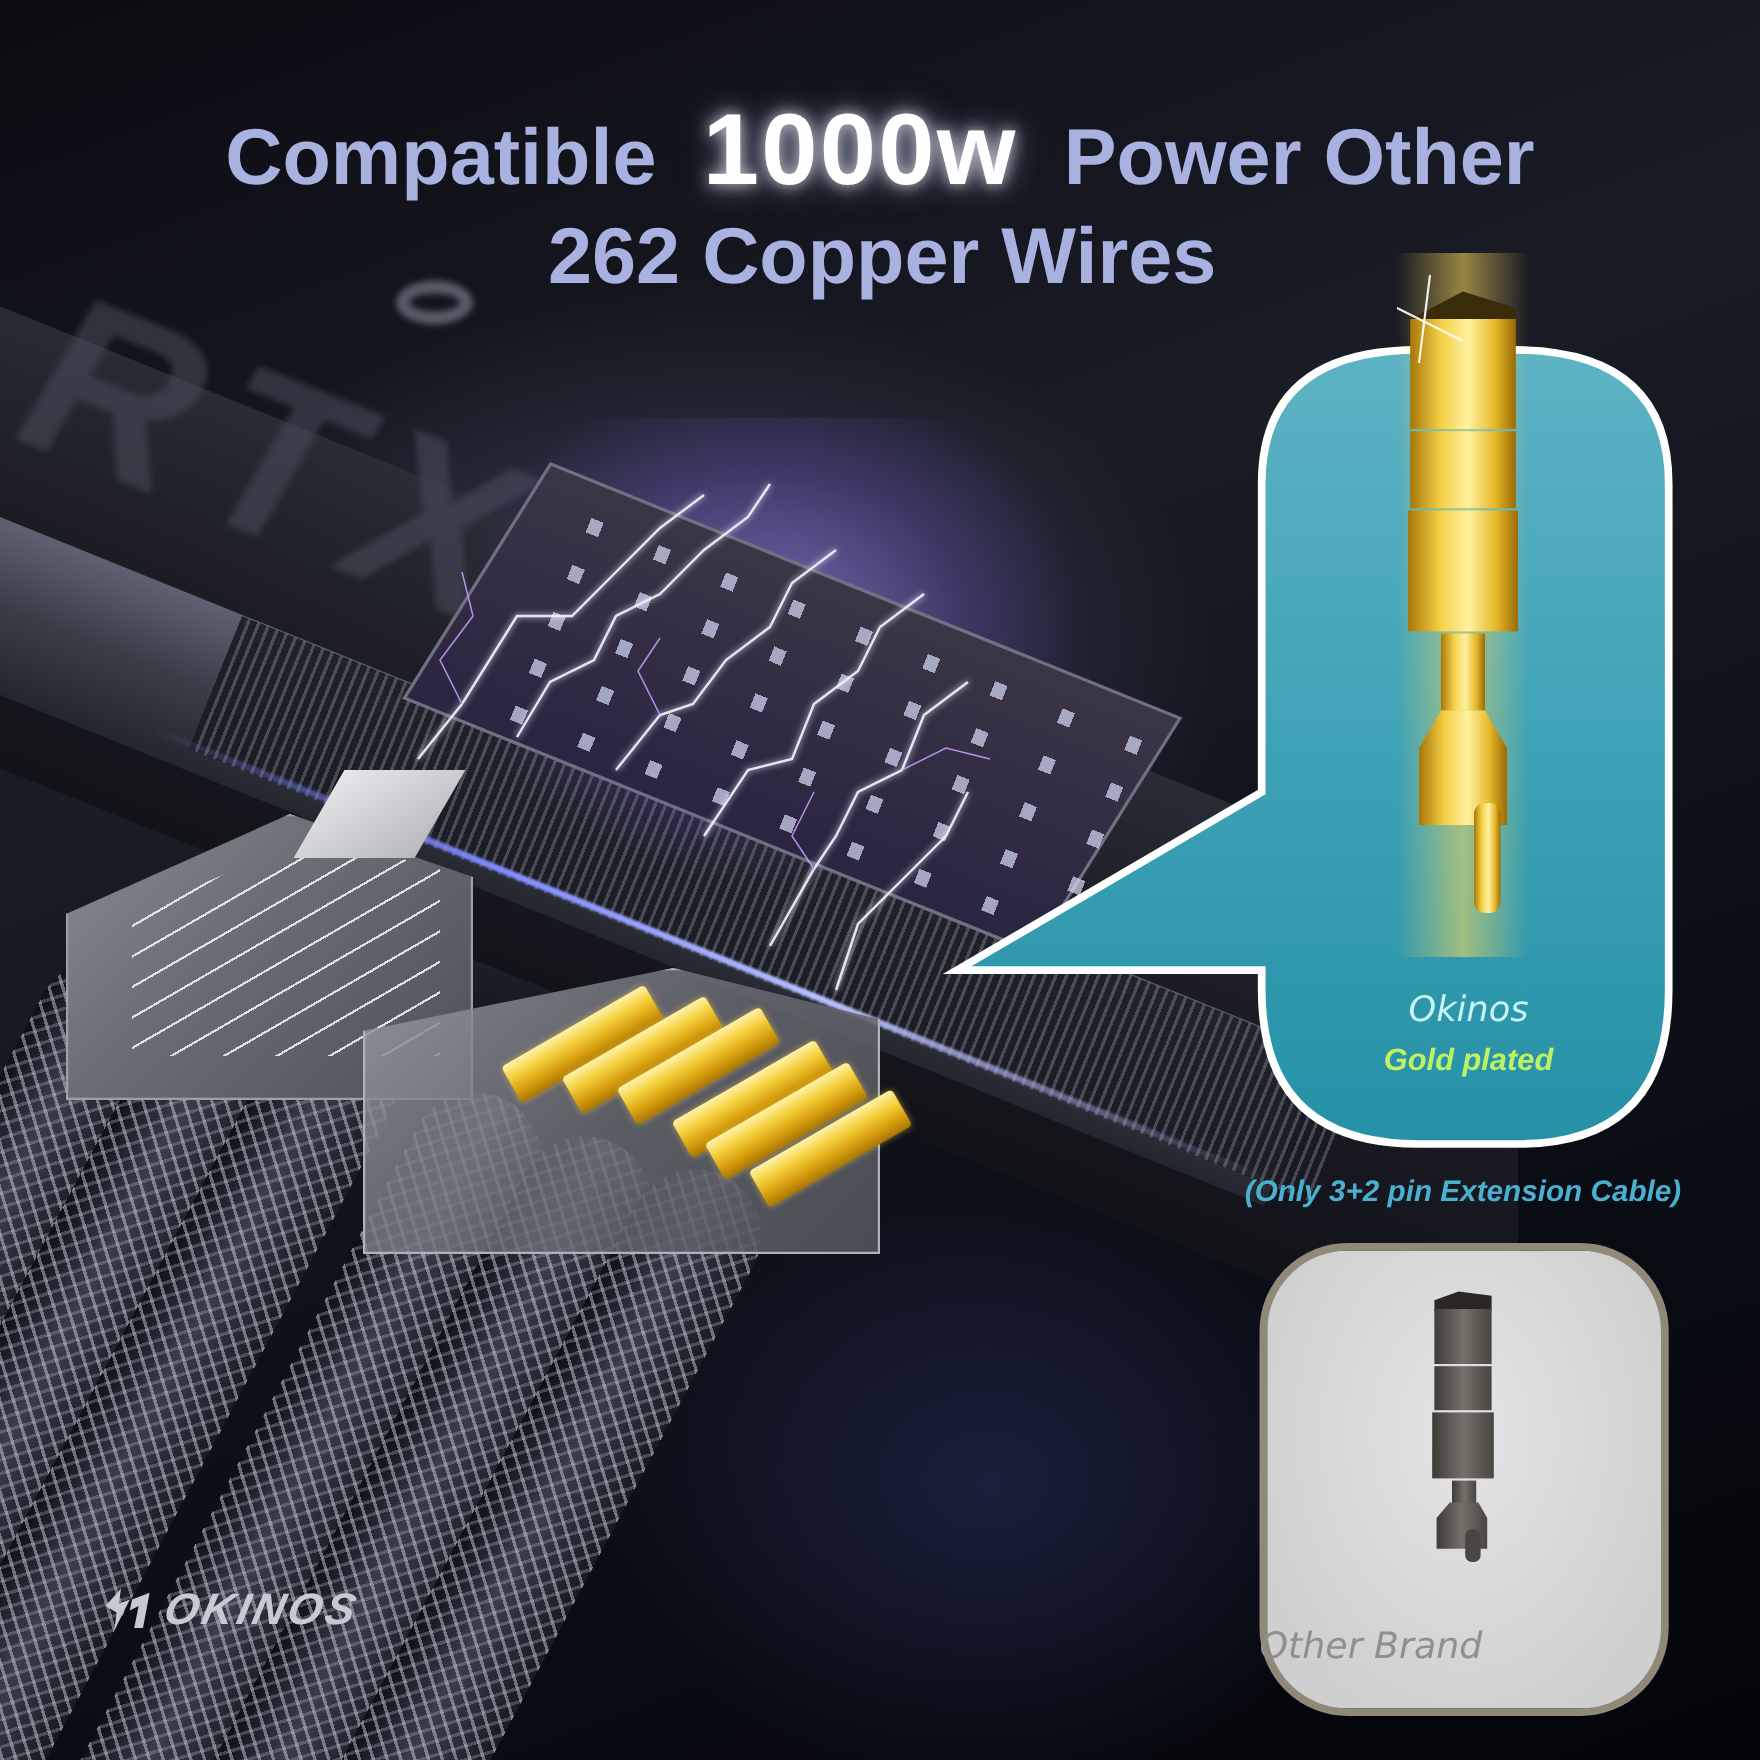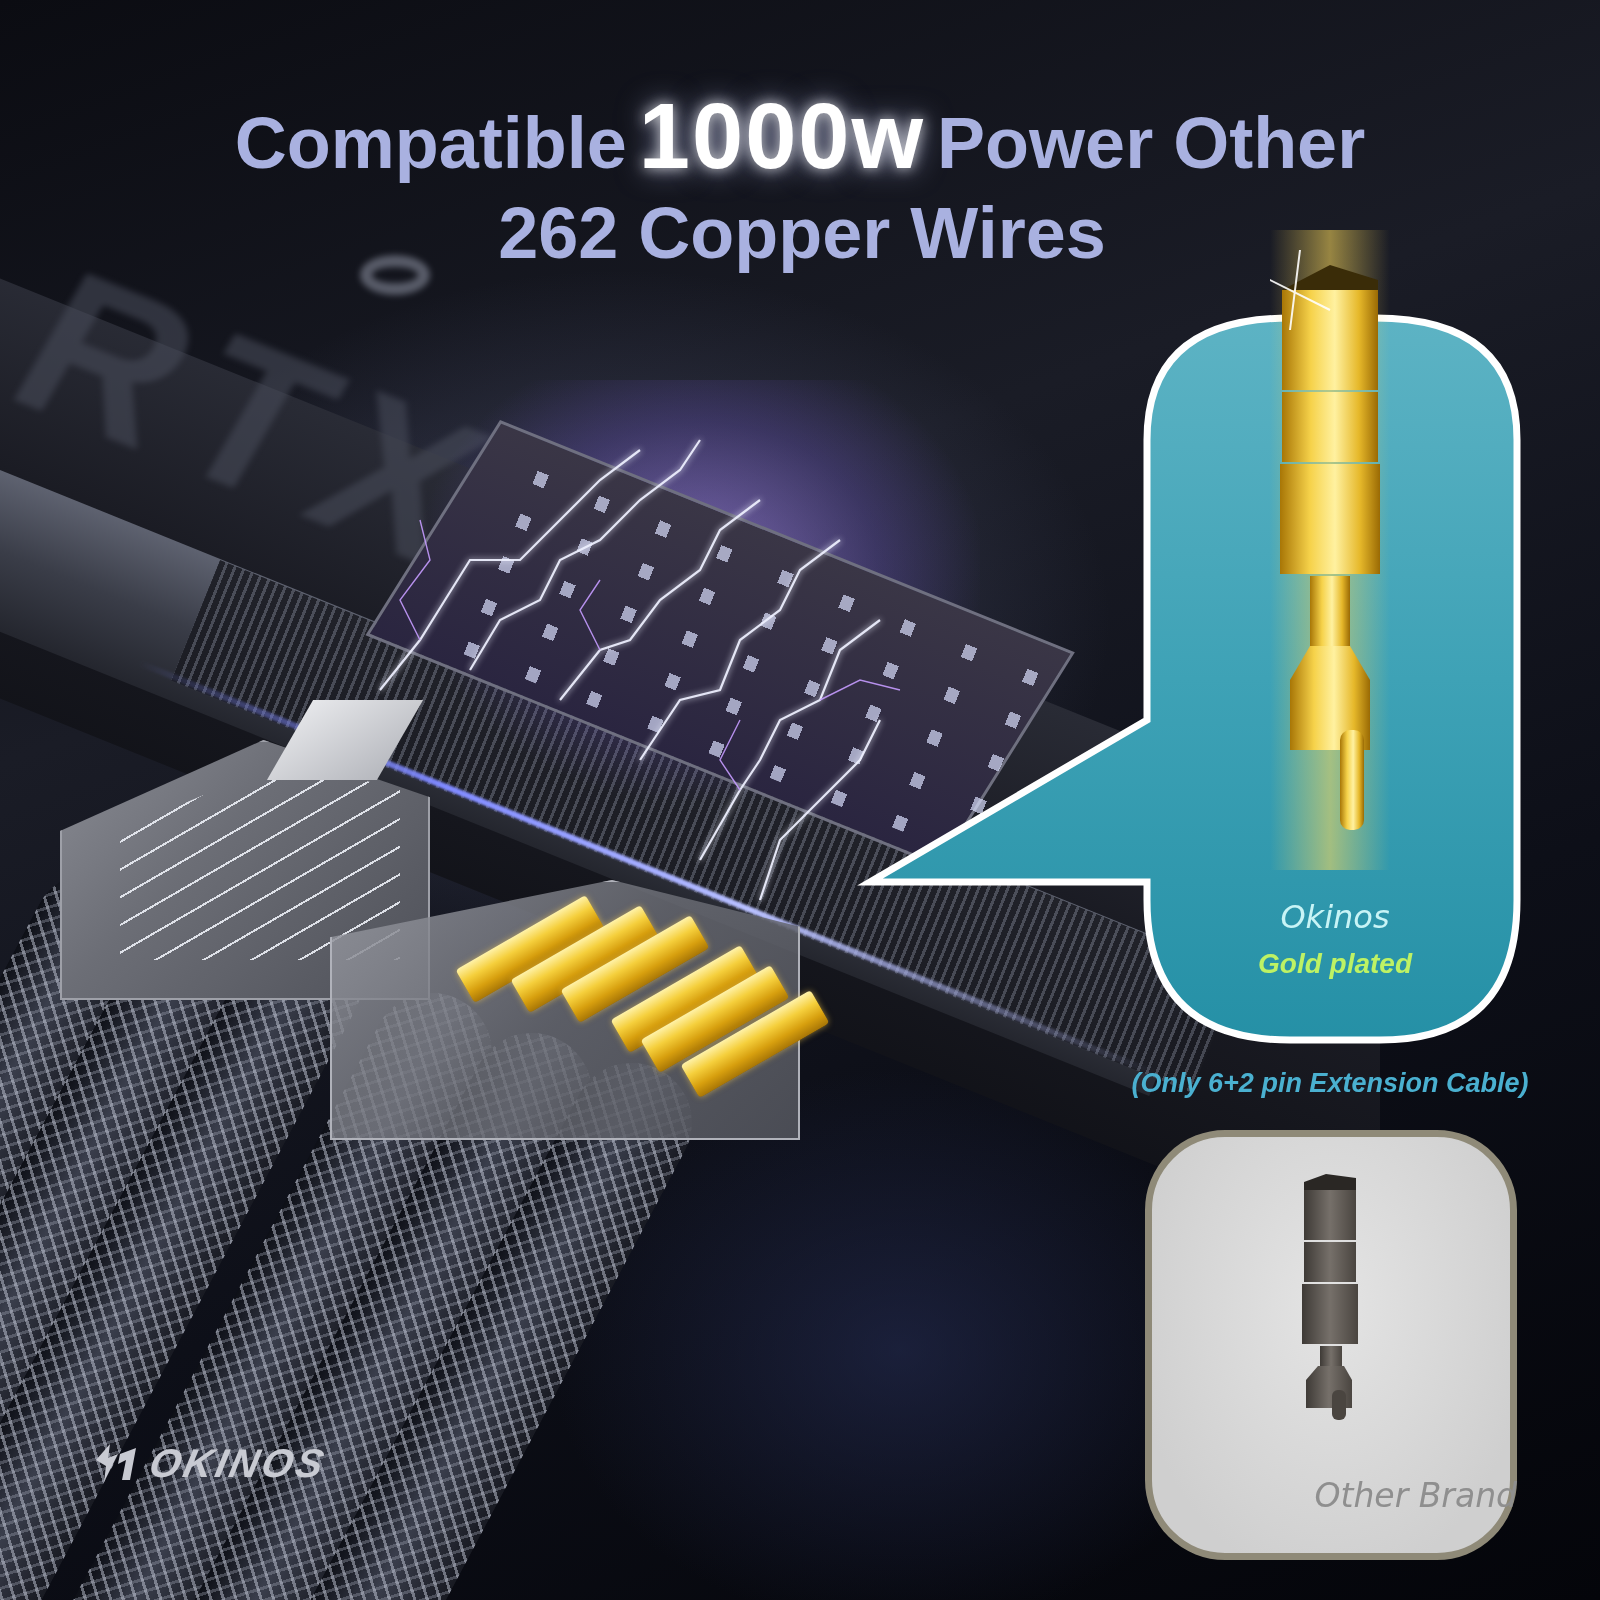--- a/index.html
+++ b/index.html
@@ -73,41 +73,41 @@
       background:
         repeating-linear-gradient(45deg, rgba(210,215,230,.45) 0 3px, transparent 3px 12px),
         repeating-linear-gradient(-45deg, rgba(160,165,180,.35) 0 3px, transparent 3px 12px),
         linear-gradient(90deg, #0d0f16 0%, #3a3e4c 45%, #181a22 100%);
       transform-origin: 50% 0; transform: rotate(28deg); }
 
     
     .headline { position: absolute; left: 0; top: 84px; width: 1600px; text-align: center;
       font-weight: 700; font-size: 72px; color: #a9b1e0; letter-spacing: 0px; white-space: nowrap; }
     .headline .h-word { display: inline-block; vertical-align: baseline; }
-    .headline .h-highlight { display: inline-block; margin: 0 12px; font-size: 92px; font-weight: 700; color: #ffffff;
+    .headline .h-highlight { display: inline-block; margin: 0 42px; font-size: 92px; font-weight: 700; color: #ffffff;
       text-shadow: 0 0 14px rgba(255,255,255,.75), 0 0 30px rgba(190,200,255,.6); letter-spacing: 2px; }
     .subheadline { position: absolute; left: 2px; top: 192px; width: 1600px; padding-left: 0px; text-align: center;
       font-weight: 700; font-size: 72px; color: #a9b1e0; white-space: nowrap; }
 
     
     .callout-svg { position: absolute; left: 0; top: 0; width: 1600px; height: 1600px; }
     .callout-terminal { position: absolute; left: 1270px; top: 230px; width: 120px; height: 640px; }
     .callout-brand { position: absolute; left: 1150px; top: 898px; width: 370px; text-align: center;
       font-family: "DejaVu Sans", sans-serif; font-style: italic; font-size: 32px; color: #c8f4f6; font-weight: 300; }
     .callout-desc { position: absolute; left: 1150px; top: 948px; width: 370px; text-align: center;
       font-style: italic; font-weight: 700; font-size: 28px; color: #bef264; }
     .note { position: absolute; left: 1080px; top: 1068px; width: 500px; text-align: center;
       font-style: italic; font-weight: 700; font-size: 27px; color: #4ab0d0; white-space: nowrap; }
 
     
     .compare-box { position: absolute; left: 1145px; top: 1130px; width: 372px; height: 430px;
       border-radius: 80px; background: radial-gradient(ellipse at 50% 40%, #e4e4e4, #cfcfcf 80%);
       border: 7px solid #8f8a78; }
     .compare-terminal { position: absolute; left: 1296px; top: 1170px; width: 70px; height: 250px; }
-    .compare-label { position: absolute; left: 1145px; top: 1476px; width: 372px; text-align: right;
+    .compare-label { position: absolute; left: 1145px; top: 1476px; width: 372px; text-align: left;
       font-family: "DejaVu Sans", sans-serif; font-style: italic; font-size: 33px; font-weight: 300; color: #8f8f8f; }
 
     
     .logo { position: absolute; left: 92px; top: 1440px; display: flex; align-items: center; gap: 10px; }
     .logo-mark { width: 48px; height: 46px; }
     .logo-text { font-weight: 700; font-style: italic; font-size: 40px; color: #c8cad2; letter-spacing: 3px;
       transform: skewX(-12deg); }
   </style>
 </head>
 <body>
@@ -211,21 +211,21 @@
   <rect x="70" y="500" width="24" height="100" rx="10" fill="url(#gold)"></rect>
   <g stroke="#ffffff" stroke-width="2" opacity=".9">
     <line x1="-10" y1="45" x2="60" y2="80"></line>
     <line x1="30" y1="20" x2="20" y2="100"></line>
   </g>
 </svg>
 
 <div class="callout-brand">Okinos</div>
 <div class="callout-desc">Gold plated</div>
 
-<div class="note">(Only 6+2 pin Extension Cable)</div>
+<div class="note">(Only 3+2 pin Extension Cable)</div>
 
 <div class="compare-box"></div>
 <svg class="compare-terminal" viewBox="0 0 70 250">
   <defs>
     <linearGradient id="rust" x1="0" y1="0" x2="1" y2="0">
       <stop offset="0" stop-color="#3e3a36"></stop>
       <stop offset="0.5" stop-color="#76706a"></stop>
       <stop offset="1" stop-color="#4a4540"></stop>
     </linearGradient>
   </defs>

